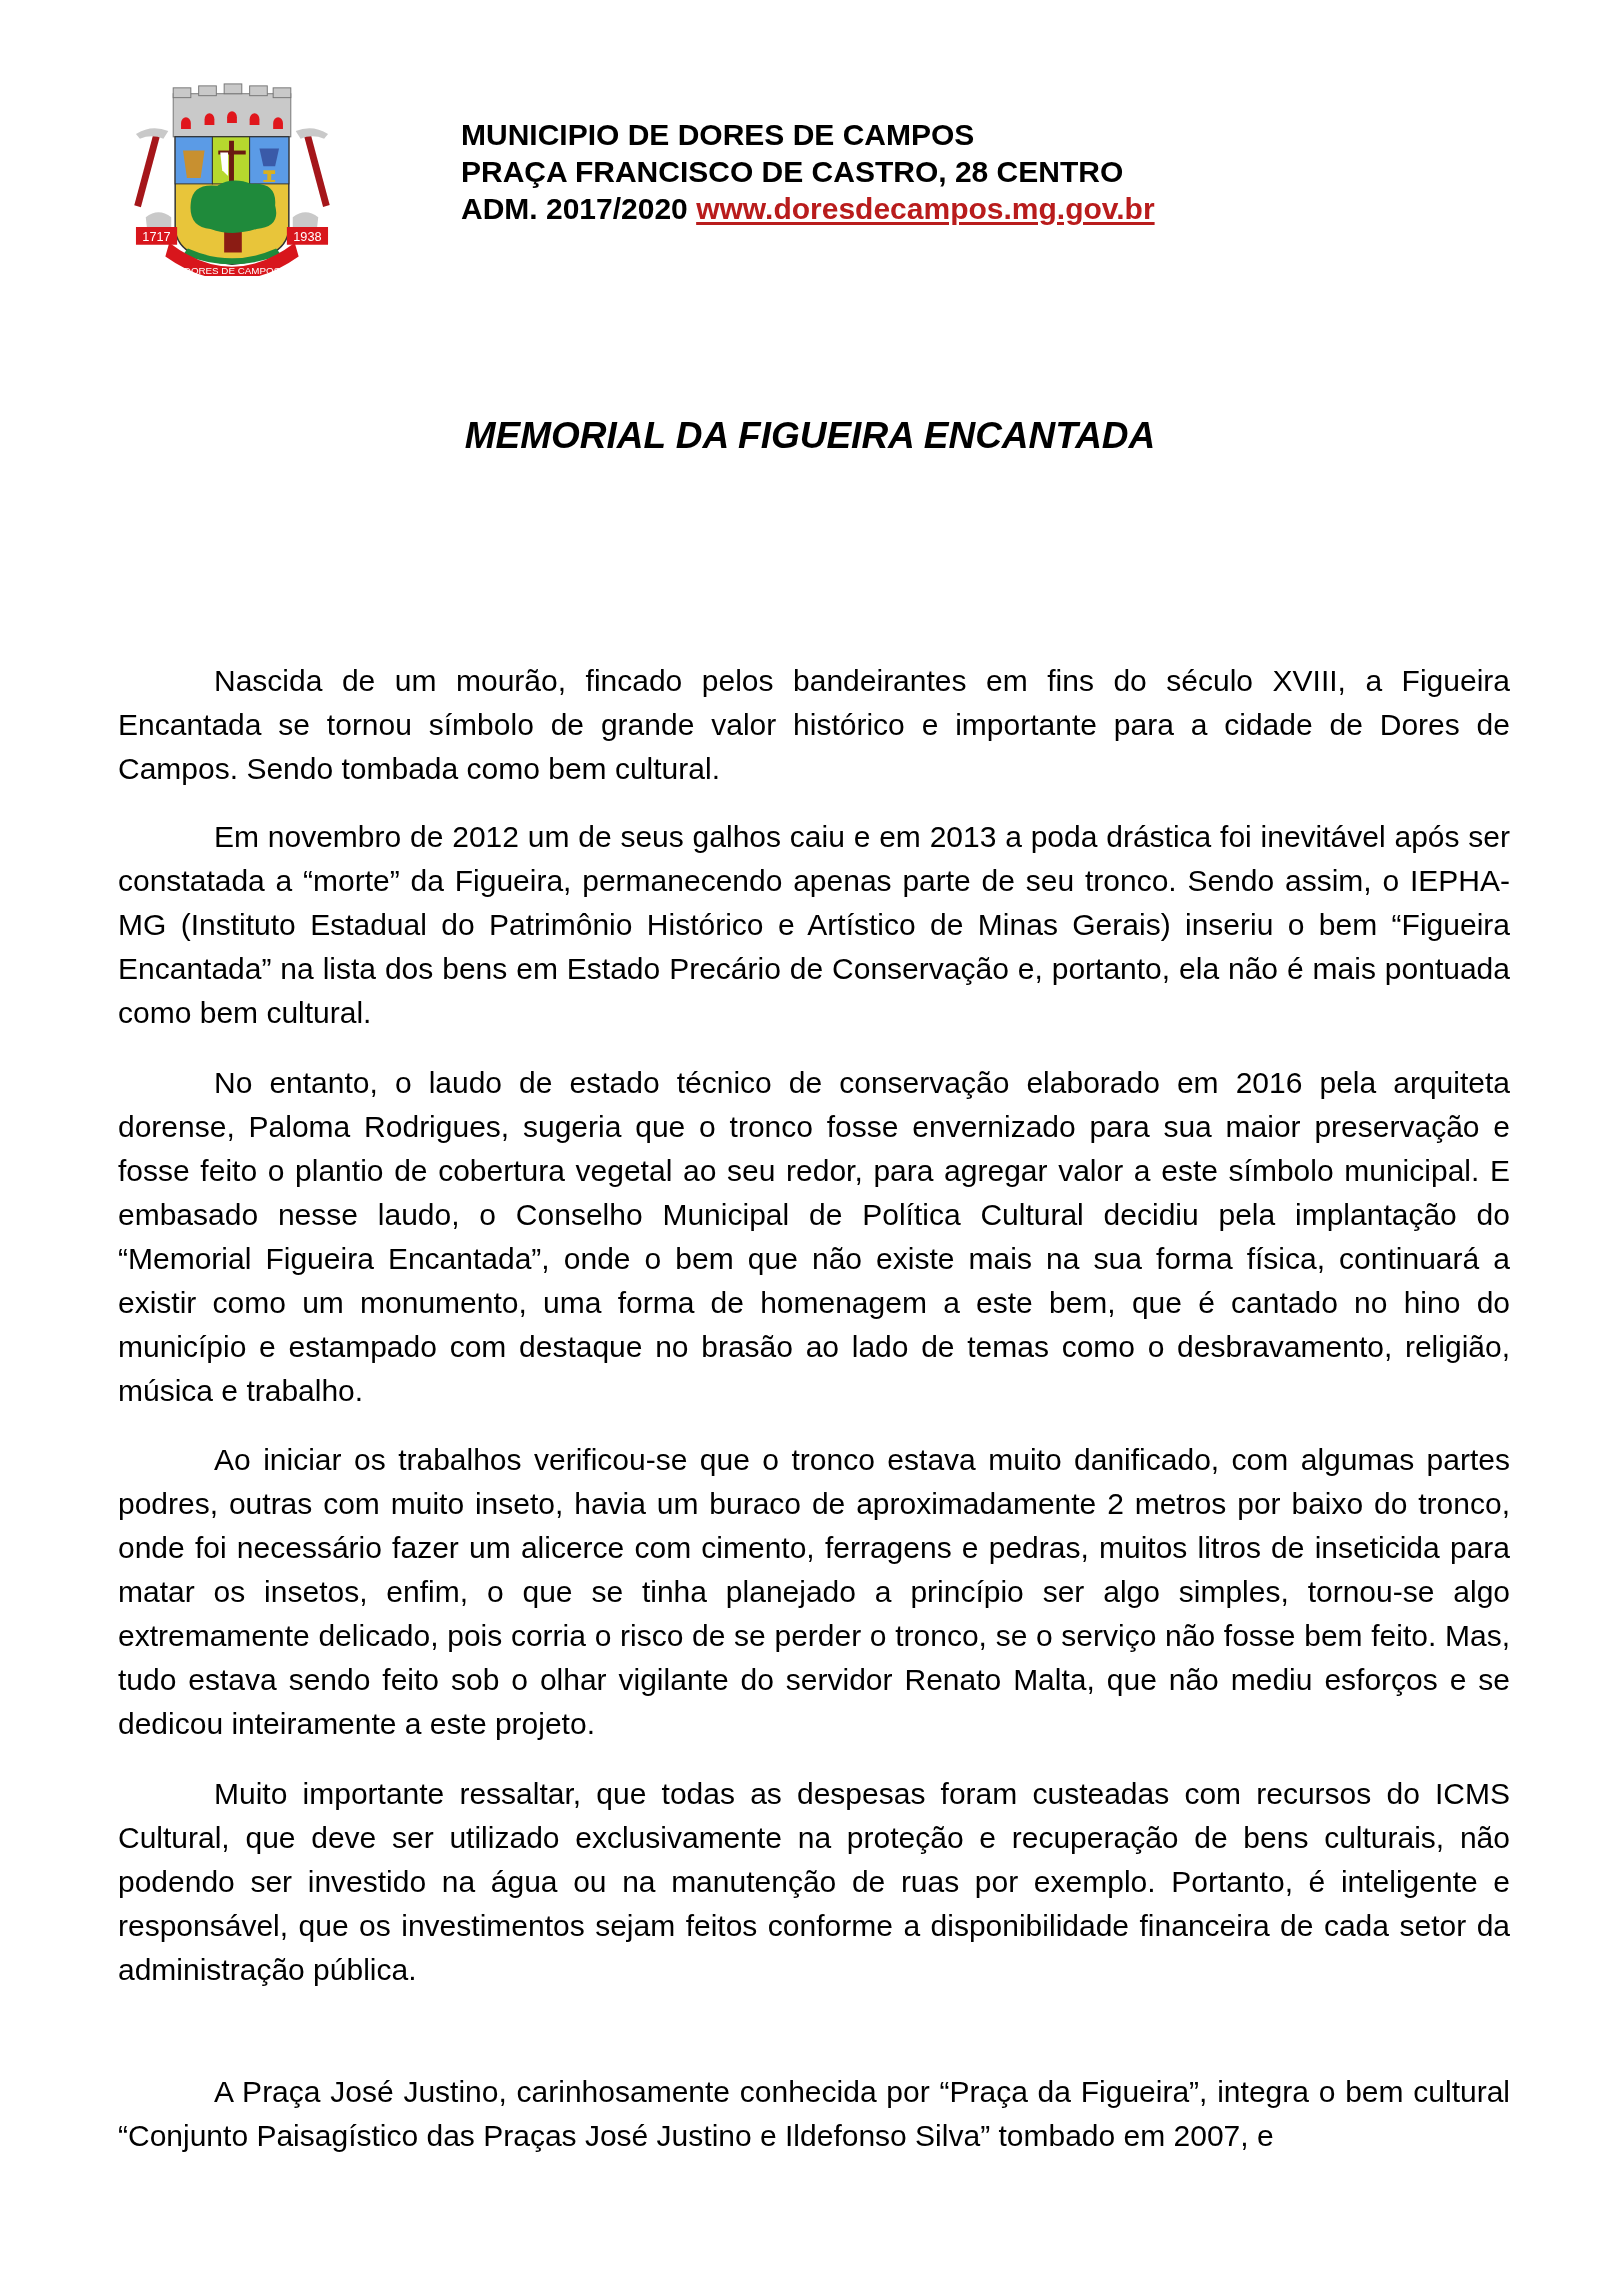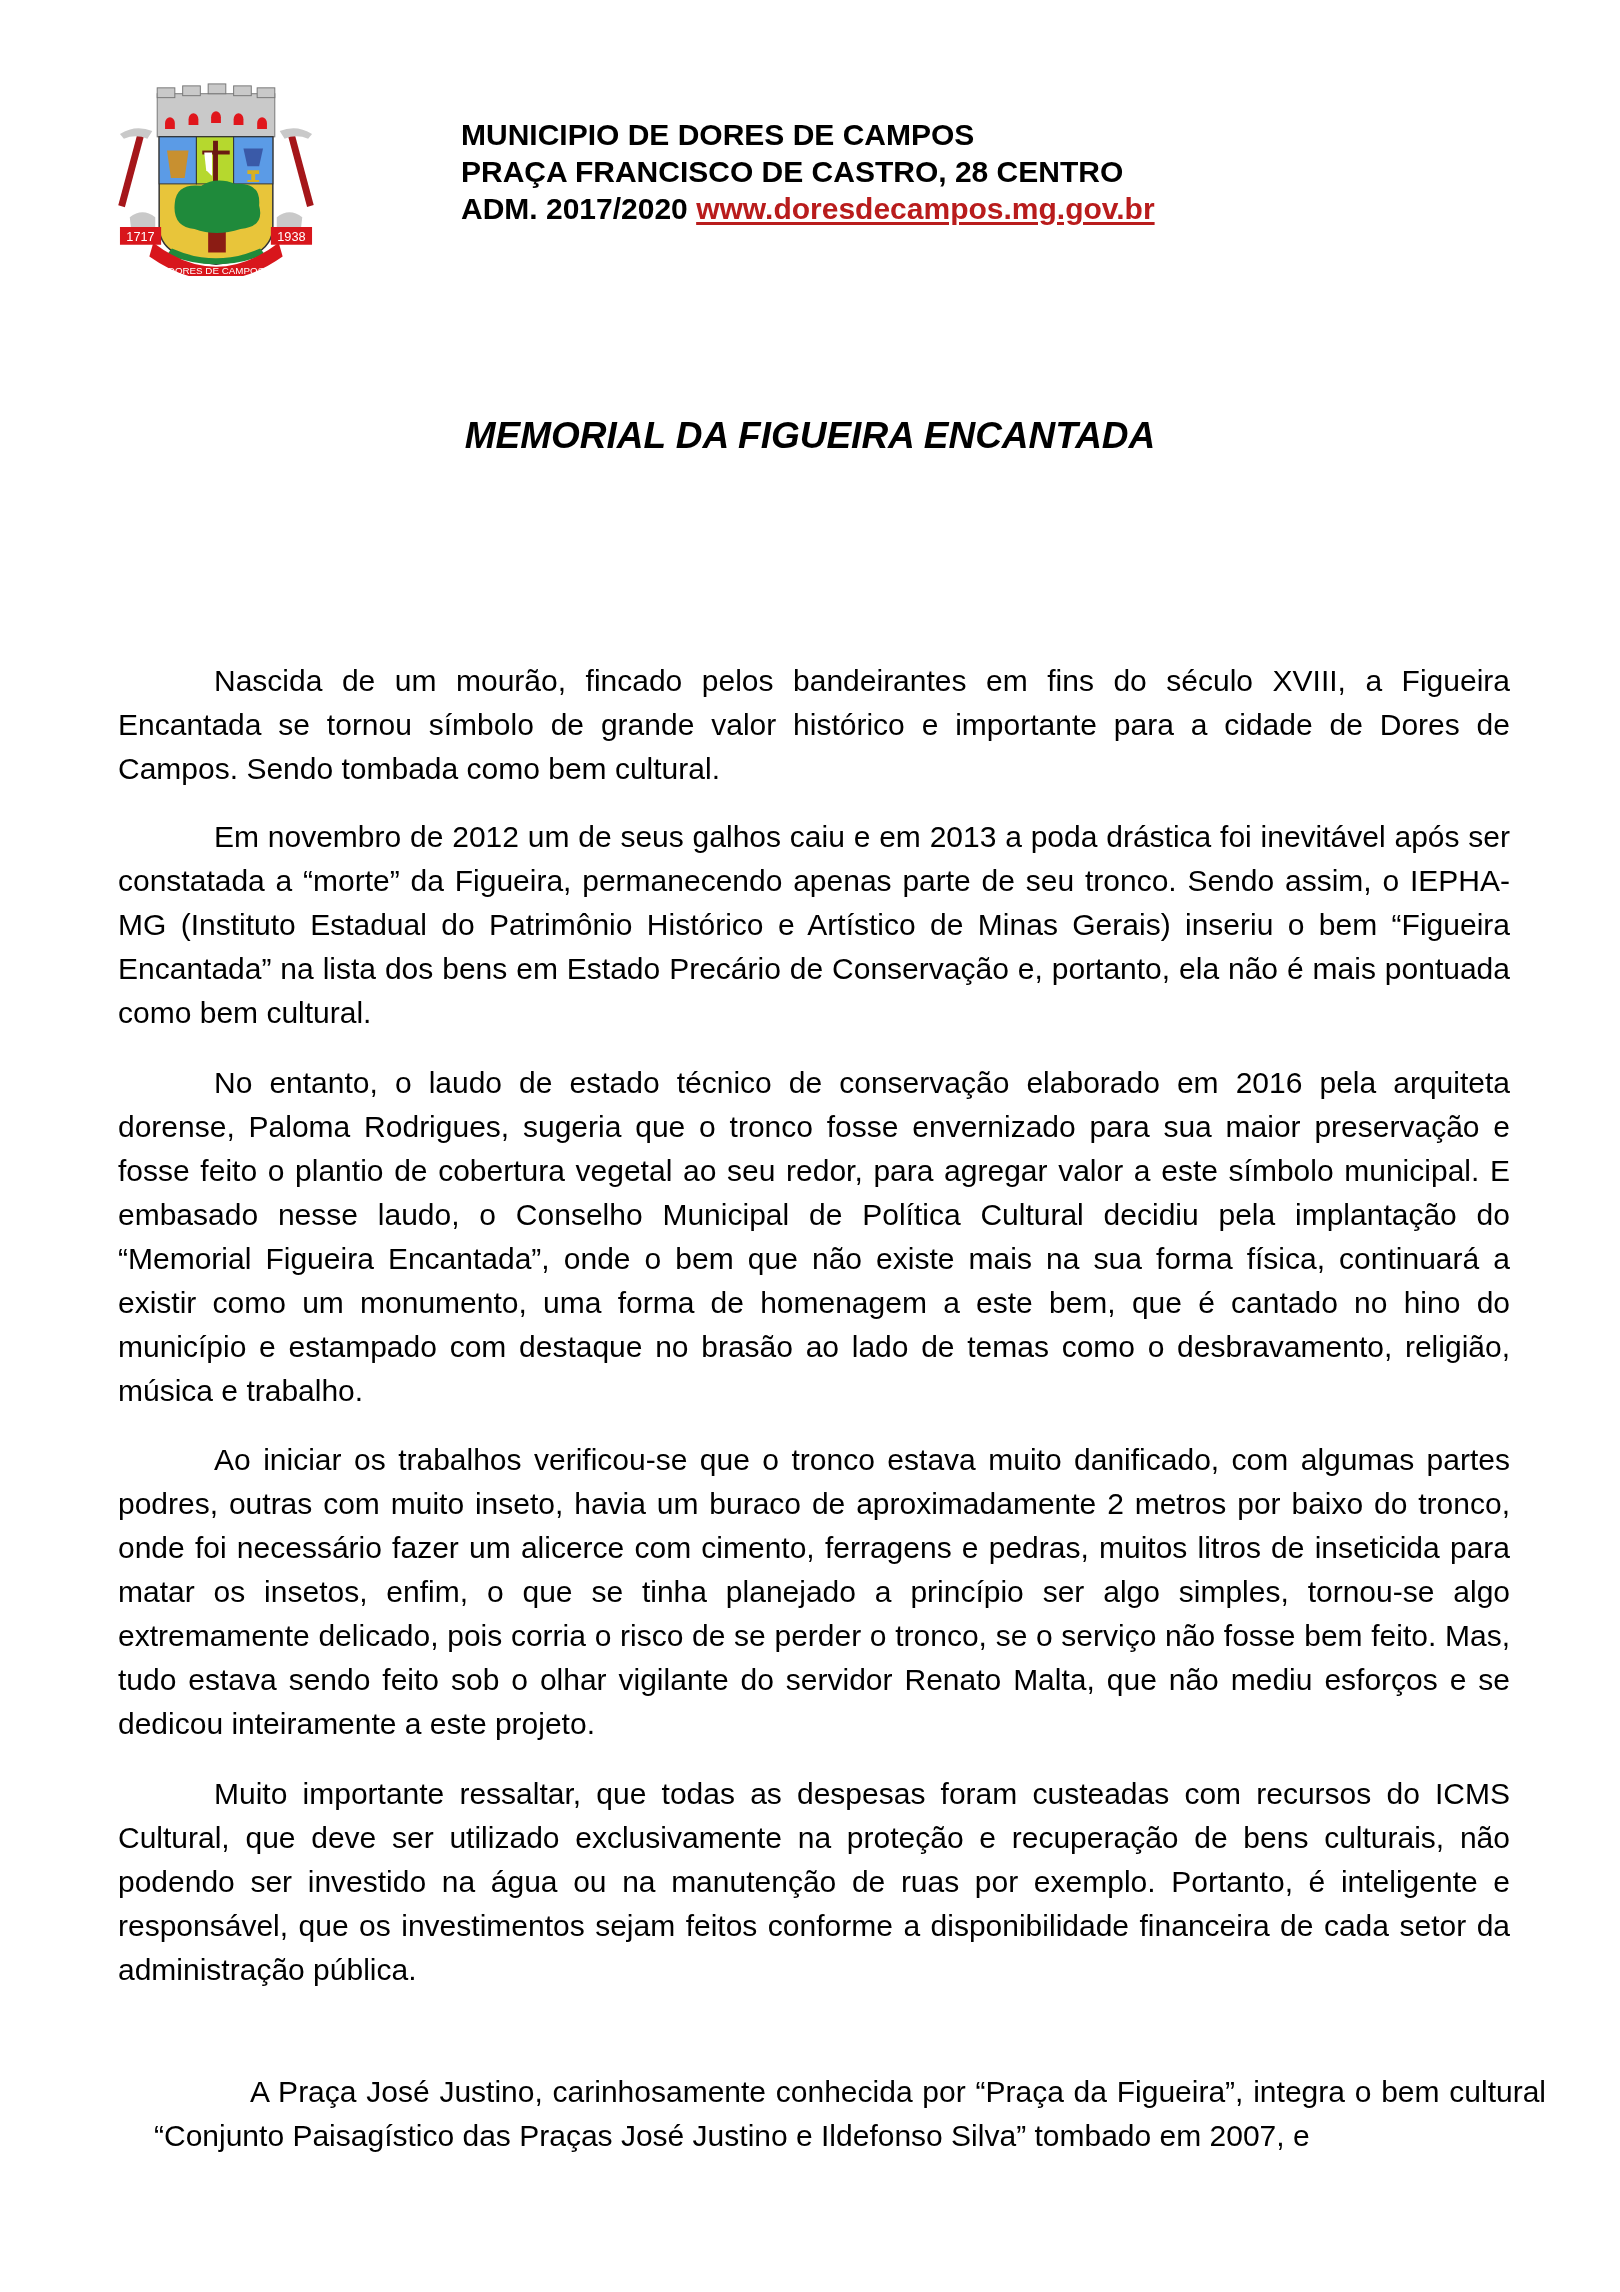--- a/index.html
+++ b/index.html
@@ -17,21 +17,21 @@
     }
     .page {
       position: absolute;
       left: 0; top: 0;
       width: 1620px;
       height: 2293px;
     }
     
     .crest {
       position: absolute;
-      left: 118px;
+      left: 134px;
       top: 80px;
       width: 196px;
       height: 196px;
     }
     .letterhead {
       position: absolute;
       left: 461px;
       top: 116px;
       width: 980px;
       text-align: left;
@@ -71,21 +71,21 @@
       text-indent: 96px;
       margin: 0;
       hyphens: none;
     }
     #p1 { top: 500px; }
     #p2 { top: 659px; }
     #p3 { top: 815px; }
     #p4 { top: 1061px; }
     #p5 { top: 1438px; }
     #p6 { top: 1772px; }
-    #p7 { top: 2070px; margin-left: 36px; }
+    #p7 { top: 2070px; }
   </style>
 </head>
 <body>
 
 <div class="page">
 
   <div class="crest">
     <svg width="196" height="196" viewBox="0 0 200 200" xmlns="http://www.w3.org/2000/svg">
 
       <rect x="10" y="55" width="7" height="75" fill="#a5161a" transform="rotate(15 13 92)"></rect>

